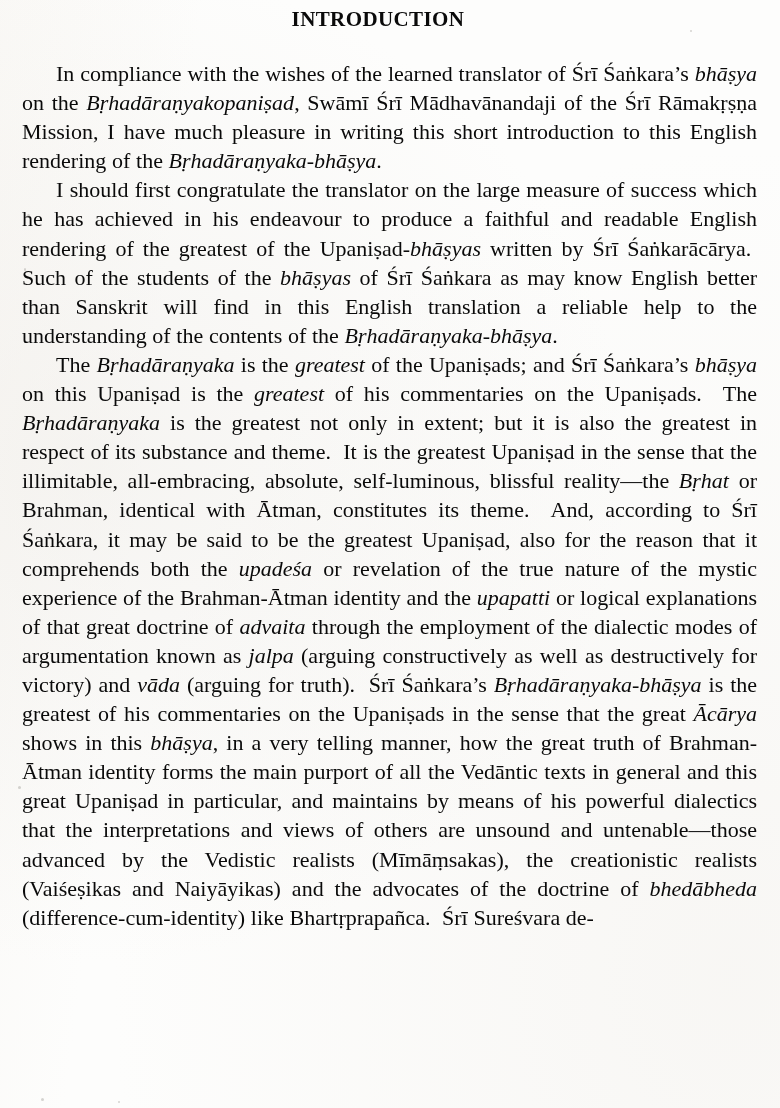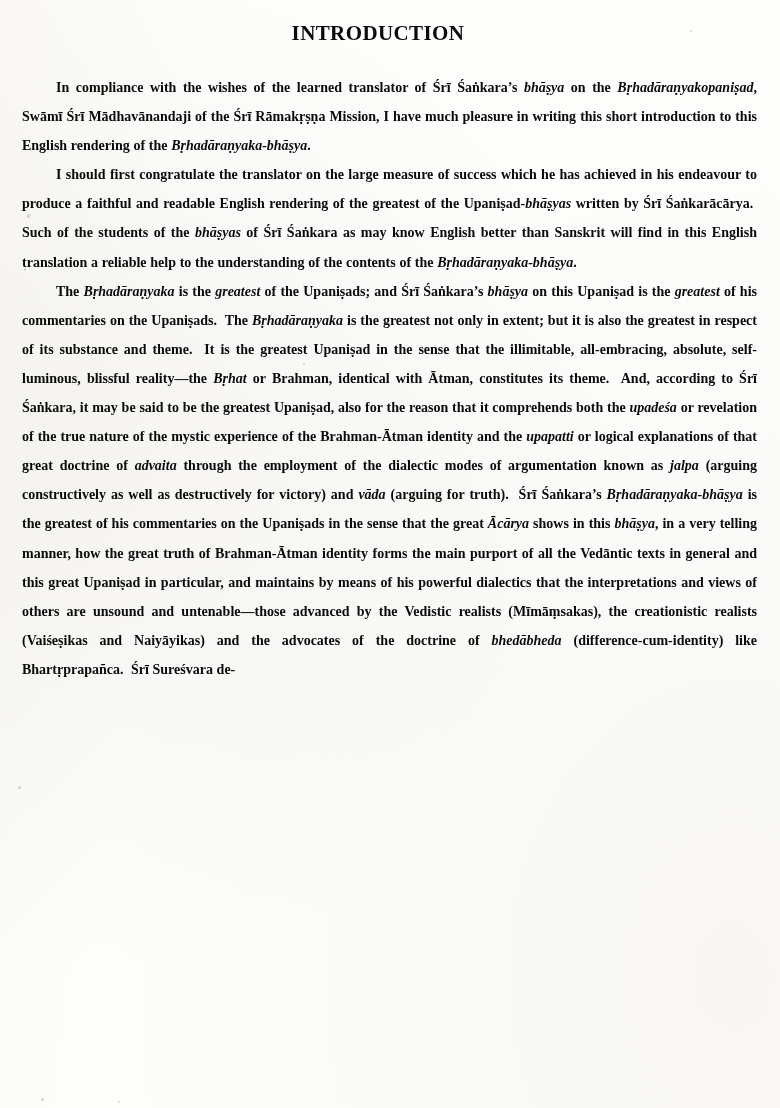--- a/index.html
+++ b/index.html
@@ -30,40 +30,40 @@
   }
   .content {
     position: relative;
     z-index: 1;
   }
   .page-heading {
     text-align: center;
     font-weight: bold;
     font-size: 21px;
     letter-spacing: 0.4px;
-    margin: 14px;
+    margin: 0;
     padding-top: 7px;
     padding-right: 24px;
     font-family: "Liberation Serif", "DejaVu Serif", serif;
     -webkit-font-smoothing: none;
   }
   .body-text {
     position: absolute;
     left: 22px;
     top: 59px;
     width: 735px;
   }
   p.para {
     margin: 0;
     text-indent: 34px;
     text-align: justify;
     text-justify: inter-word;
-    font-size: 14px;
+    font-size: 22px;
     line-height: 29.1px;
-    font-weight: bold;
+    font-weight: normal;
     font-family: "Liberation Serif", "DejaVu Serif", serif;
     word-spacing: 0.2px;
   }
   p.para i, p.para em {
     font-style: italic;
   }
   
   .speck {
     position: absolute;
     background: rgba(120,116,110,0.30);

